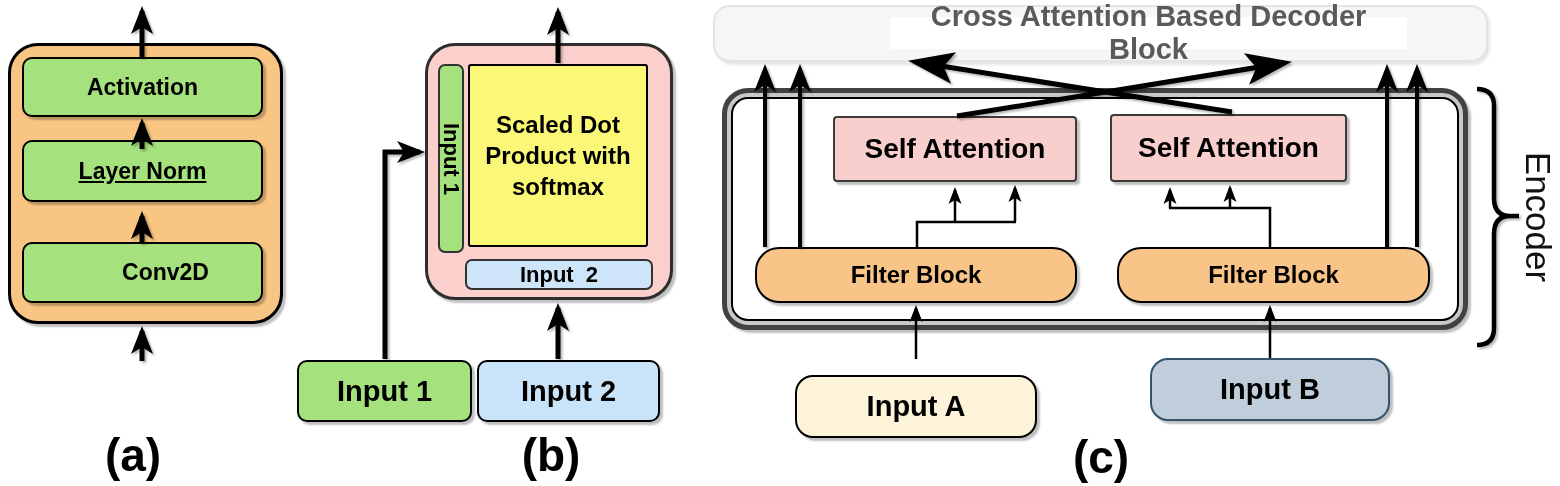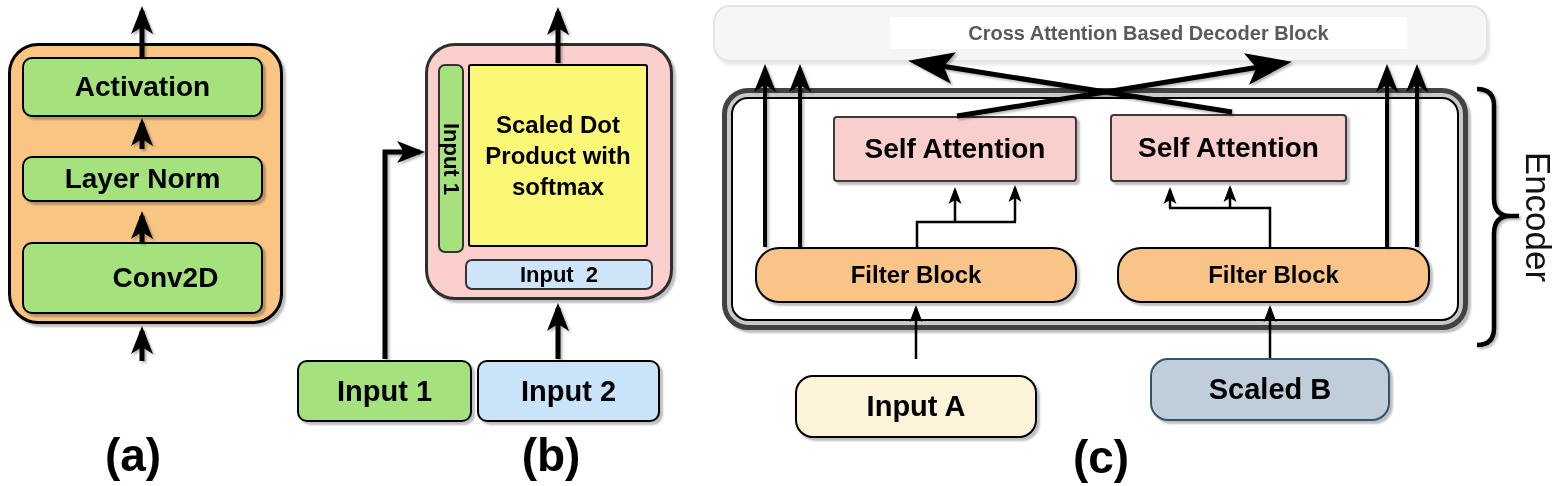--- a/index.html
+++ b/index.html
@@ -9,24 +9,24 @@
   }
   .box {
     position:absolute; box-sizing:border-box;
     display:flex; align-items:center; justify-content:center;
     font-weight:bold; color:#000; text-align:center;
     box-shadow:3px 3px 2px rgba(0,0,0,0.25);
   }
   
   .container-a { left:8px; top:43px; width:275px; height:281px;
     background:#F9C583; border:3px solid #000; border-radius:30px; }
-  .blk-green { background:#A5E17C; border:2.5px solid #000; border-radius:10px; font-size:28px; }
+  .blk-green { background:#A5E17C; border:2.5px solid #000; border-radius:10px; font-size:23px; }
   .blk-activation { left:22px; top:57px;  width:241px; height:60px; }
-  .blk-layernorm  { left:22px; top:156px; width:241px; height:46px; }
-  .blk-conv2d     { left:22px; top:242px; width:241px; height:72px;padding-left:46px; }
+  .blk-layernorm  { left:22px; top:140px; width:241px; height:62px;text-decoration:underline; }
+  .blk-conv2d     { left:22px; top:242px; width:241px; height:61px;padding-left:46px; }
   .blk-input-a    { left:22px; top:362px; width:241px; height:62px;
     background:#F9D7D4; border:2.5px solid #000; border-radius:10px; font-size:28px; }
   
   .container-b { left:425px; top:43px; width:248px; height:257px;
     background:#FACFCC; border:3px solid #2e2e2e; border-radius:30px; }
   .strip-green { left:438px; top:64px; width:26px; height:189px;
     background:#A5E17C; border:2px solid #333; border-radius:7px; box-shadow:none; }
   .strip-green span { white-space:nowrap; transform:rotate(90deg); font-size:22px; font-weight:bold; }
   .blk-yellow { left:468px; top:64px; width:180px; height:183px;
     background:#FCF877; border:2.5px solid #000; border-radius:3px;
@@ -37,21 +37,21 @@
   .blk-input1 { left:297px; top:360px; width:175px; height:62px;
     background:#A5E17C; border:2.5px solid #000; border-radius:10px; font-size:29px; }
   .blk-input2 { left:477px; top:360px; width:183px; height:62px;
     background:#C9E3F9; border:2.5px solid #000; border-radius:10px; font-size:29px; }
   
   .banner { left:713px; top:5px; width:775px; height:57px;
     background:#F6F6F6; border:2px solid #E4E4E4; border-radius:17px;
     box-shadow:2px 3px 3px rgba(0,0,0,0.10); }
   .banner-white { left:890px; top:17px; width:517px; height:32px;
     background:#ffffff; box-shadow:none; border:none;
-    font-size:20px; color:#5A5A5A; }
+    font-size:29px; color:#5A5A5A; }
   .container-c { left:722px; top:88px; width:746px; height:242px;
     background:#C9C9C9; border:5px solid #424242; border-radius:26px;
     box-shadow:3px 3px 2px rgba(0,0,0,0.25); position:absolute; box-sizing:border-box; }
   .container-c-inner { position:absolute; left:4px; top:4px; right:4px; bottom:4px;
     background:#ffffff; border:2.5px solid #000; border-radius:17px; }
   .blk-sa { background:#F9CFCD; border:2.5px solid #3b3b3b; border-radius:4px; font-size:28px; }
   .blk-sa-left  { left:833px; top:116px; width:244px; height:66px; }
   .blk-sa-right { left:1110px; top:114px; width:237px; height:68px; }
   .blk-fb { background:#F9C488; border:2.5px solid #000; border-radius:24px; font-size:24px; }
   .blk-fb-left  { left:755px; top:247px; width:322px; height:56px; }
@@ -126,21 +126,21 @@
   <div class="box blk-fb blk-fb-left">
     <span>Filter Block</span>
   </div>
   <div class="box blk-fb blk-fb-right">
     <span>Filter Block</span>
   </div>
   <div class="box blk-input-A">
     <span>Input A</span>
   </div>
   <div class="box blk-input-B">
-    <span>Scaled B</span>
+    <span>Input B</span>
   </div>
   <div class="encoder-label">Encoder</div>
   <div class="caption cap-c">(c)</div>
 
   <svg class="arrow-layer" width="1560" height="486" viewBox="0 0 1560 486">
     <defs>
       <marker id="mBig" markerUnits="userSpaceOnUse" markerWidth="50" markerHeight="36" viewBox="0 0 50 36" refX="40" refY="18" orient="auto">
         <polygon points="2,2 48,18 2,34 12,18" fill="#000"></polygon>
       </marker>
       <marker id="mMed" markerUnits="userSpaceOnUse" markerWidth="30" markerHeight="24" viewBox="0 0 30 24" refX="24" refY="12" orient="auto">

